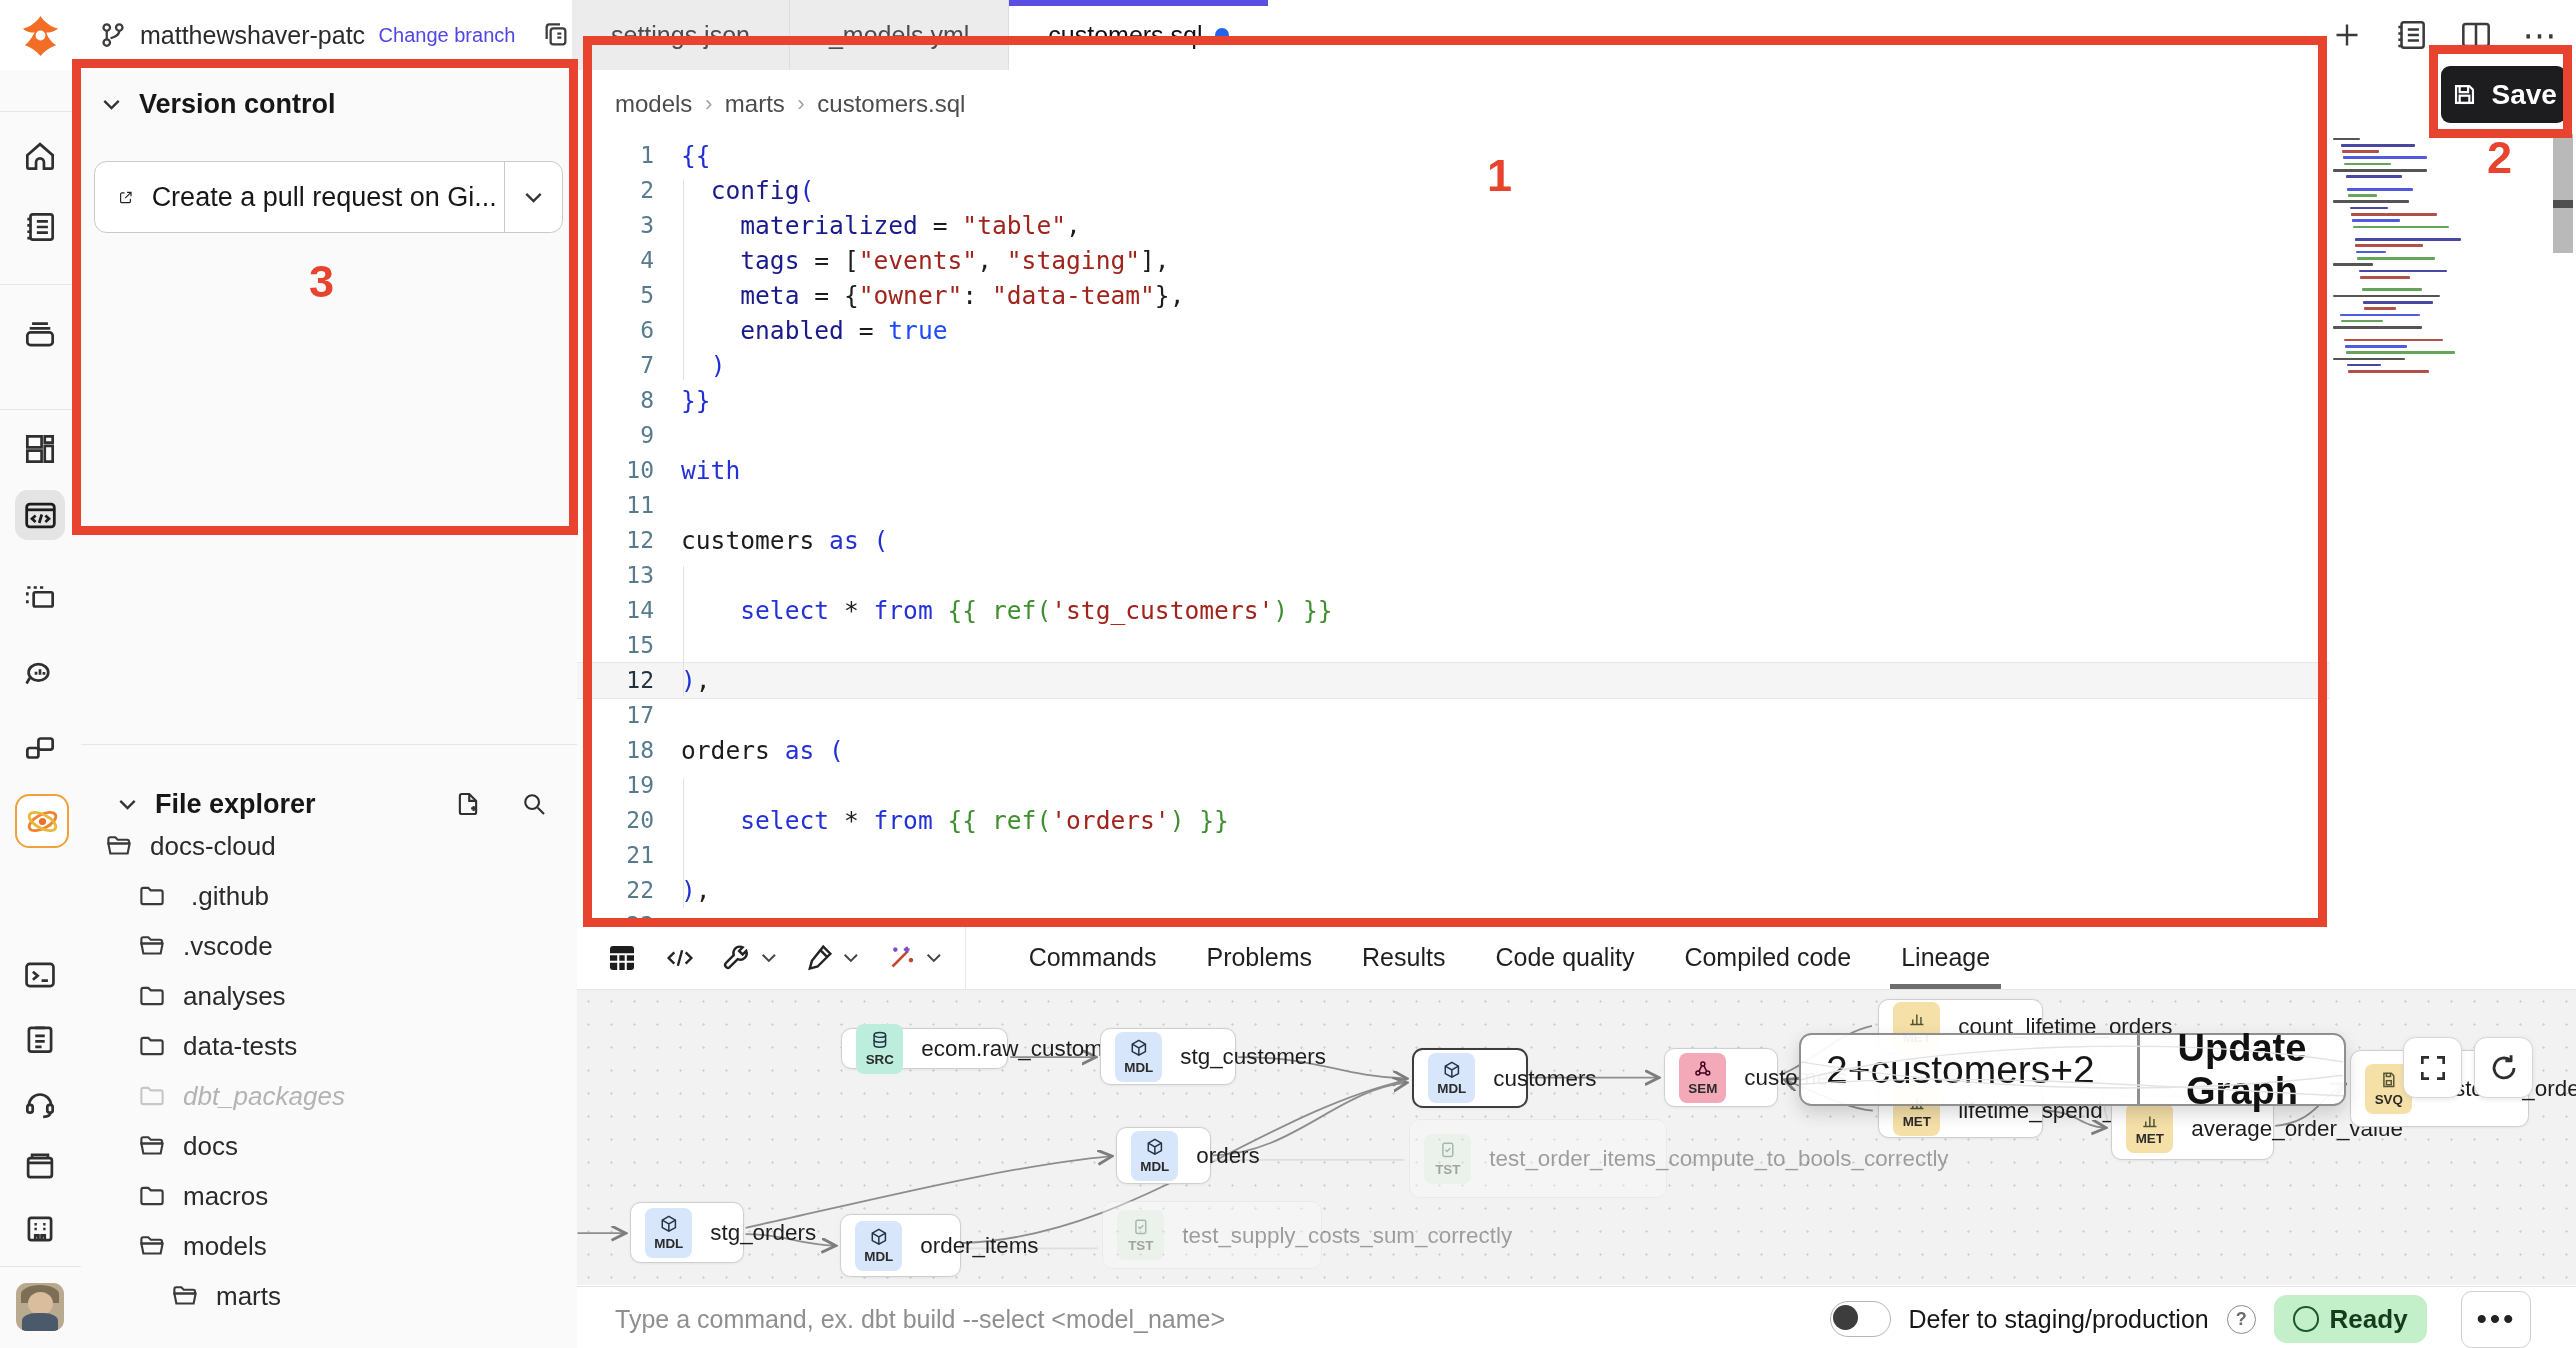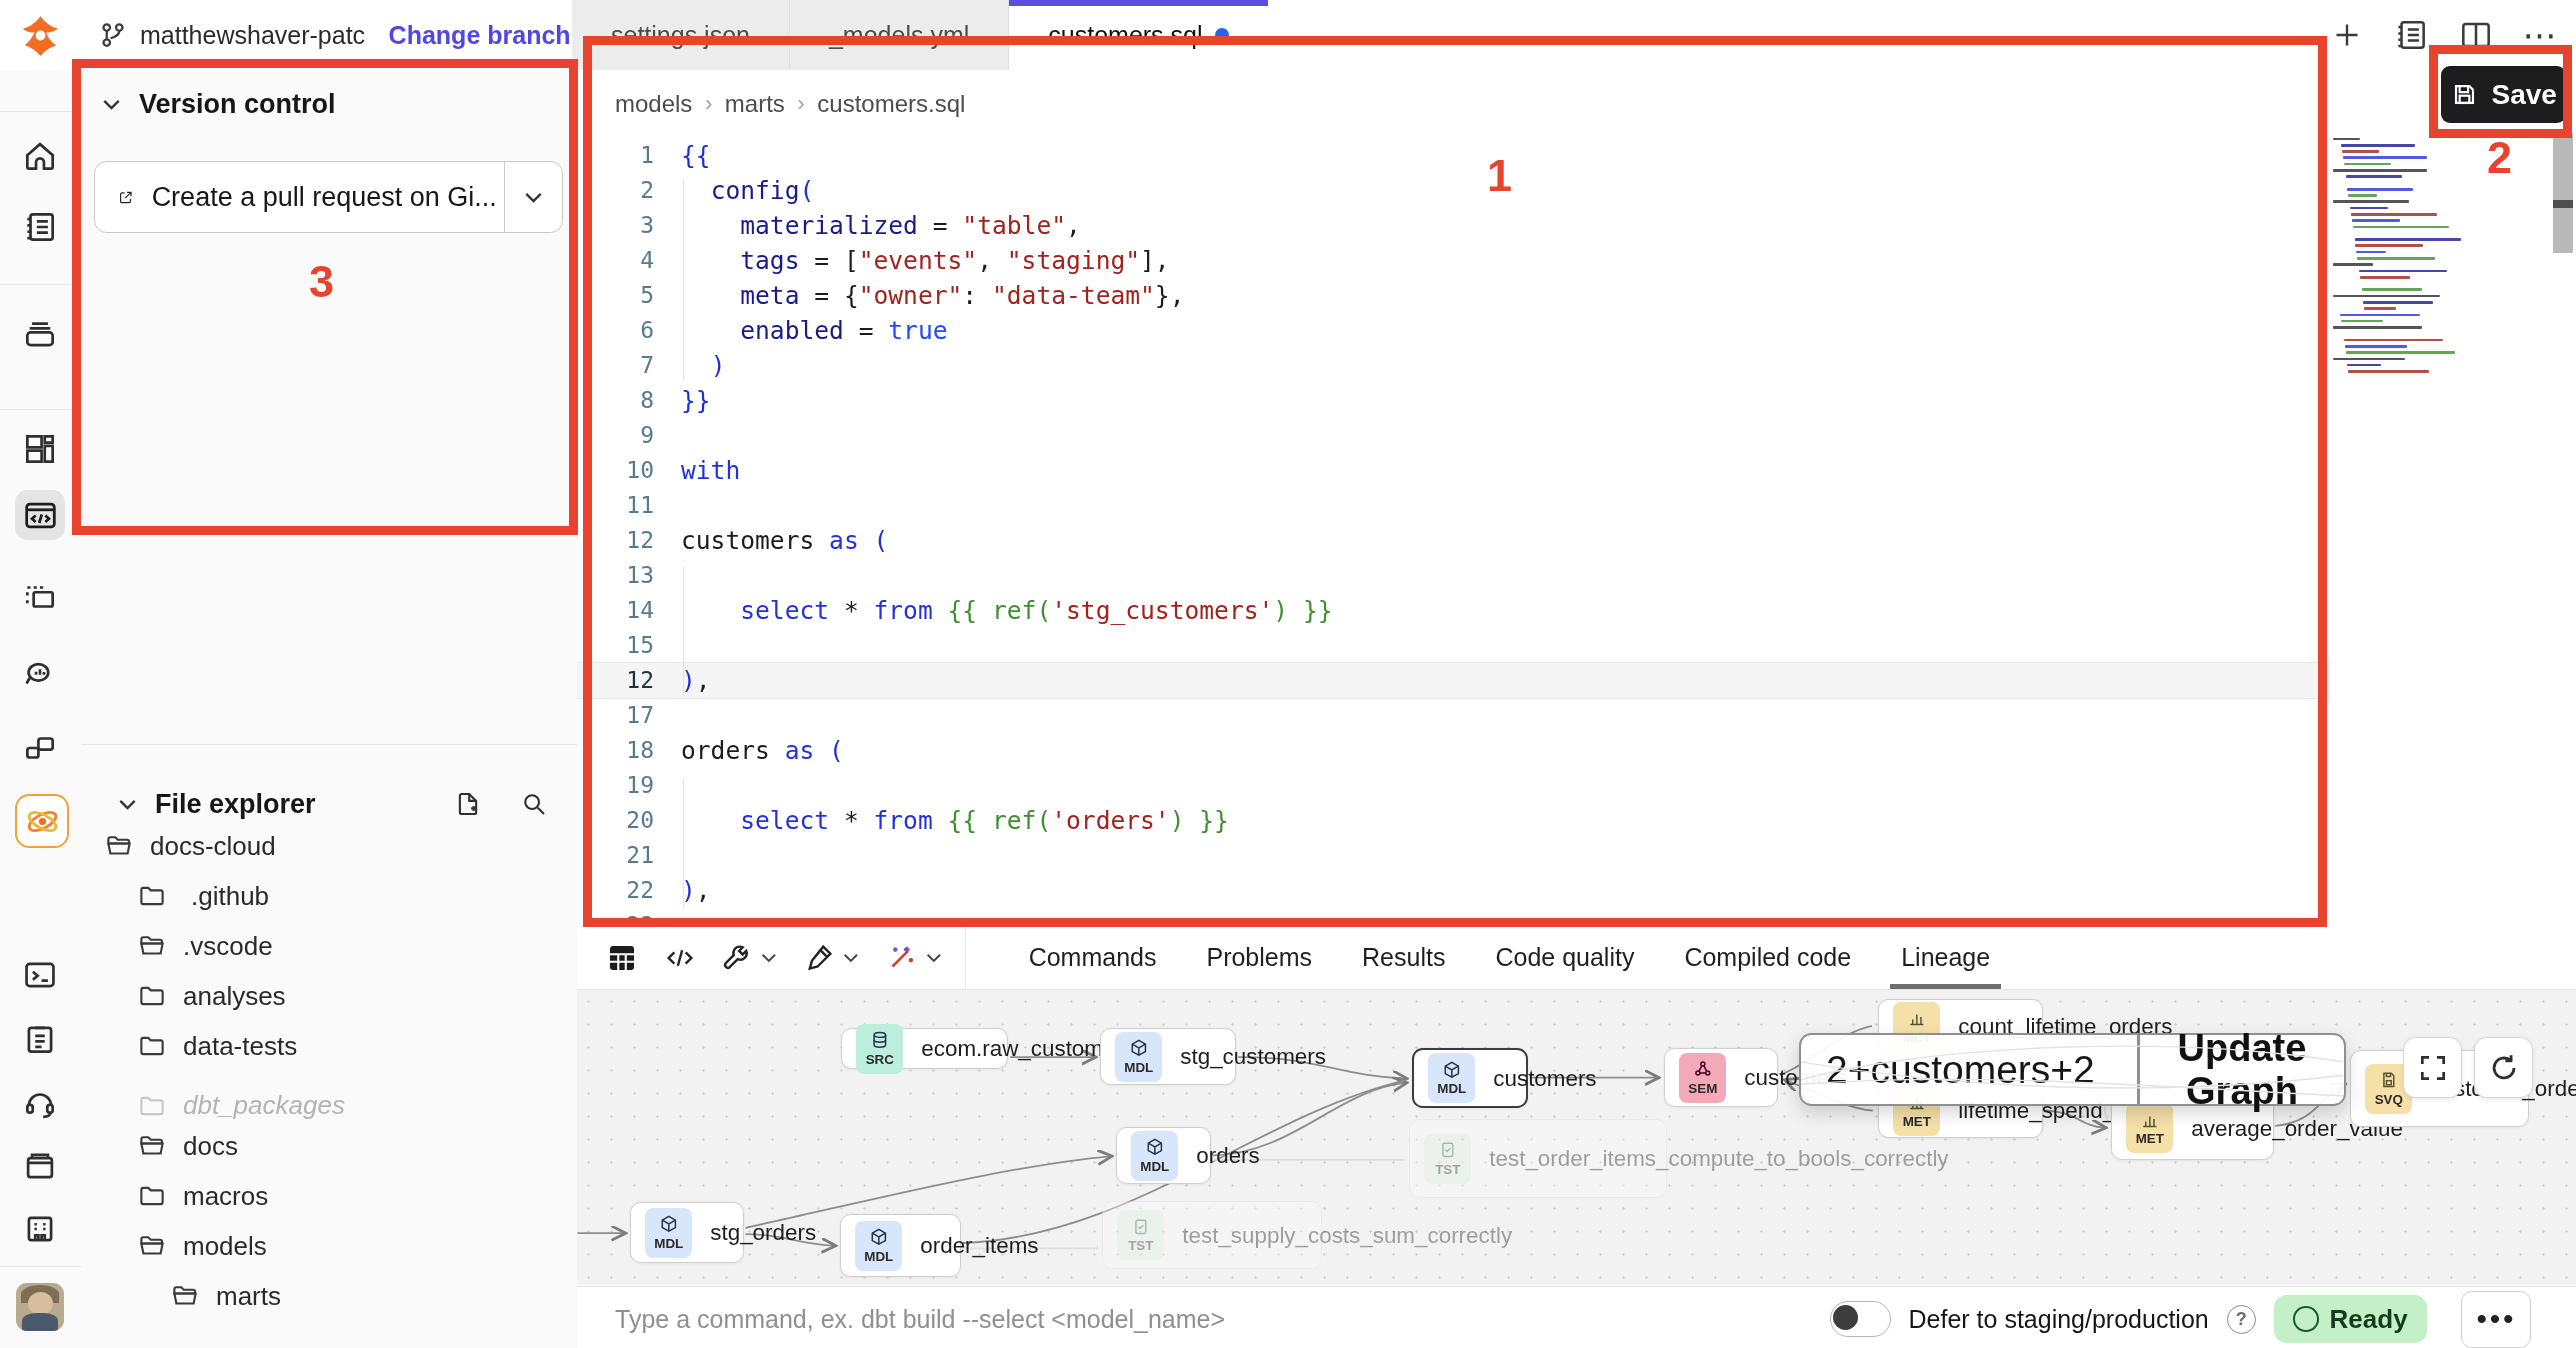--- a/index.html
+++ b/index.html
@@ -6,21 +6,21 @@
   #app{position:relative;width:2576px;height:1349px;overflow:hidden;
        font-family:"Liberation Sans",sans-serif;color:#1c1c1c;background:#fff;}
   .abs{position:absolute;}
   svg{display:block;}
 
   
   .topbar{left:0;top:0;width:2576px;height:70px;background:#fff;border-bottom:0.9px solid #e4e4e4;}
   .brandbox{left:0;top:0;width:81px;height:70px;display:flex;align-items:center;justify-content:center;}
   .branch-area{left:85px;top:0;height:70px;display:flex;align-items:center;gap:12.5px;padding-left:12.5px;}
   .branch-name{font-size:25px;color:#2b2b2b;white-space:nowrap;}
-  .change-branch{font-size:25px;color:#4f46e5;font-weight:700;white-space:nowrap;margin-left:11px;}
+  .change-branch{font-size:20px;color:#4f46e5;font-weight:400;white-space:nowrap;margin-left:1px;}
   .copy-btn{margin-left:12.5px;color:#3c3c3c;}
   .tabs{left:572px;top:0;height:70px;display:flex;}
   .tab{height:70px;display:flex;align-items:center;gap:12.5px;padding:0 39px;background:#ececec;
        border-right:0.9px solid #dedede;font-size:25px;color:#4c4c4c;position:relative;box-sizing:border-box;}
   .tab.active{background:#fff;color:#111;border-right:none;}
   .tab.active::before{content:"";position:absolute;left:0;top:0;right:0;height:6.3px;background:#5a4fe0;}
   .dirty-dot{width:14.3px;height:14.3px;border-radius:50%;background:#2563eb;}
   .topbar-icons{right:16px;top:0;height:70px;display:flex;align-items:center;gap:27px;color:#3a3a3a;}
 
   
@@ -365,21 +365,21 @@
         <span>analyses</span>
       </div>
       <div class="tree-item" style="padding-left: 56px;">
         <span class="ficon">
           <svg width="30" height="30" viewBox="0 0 24 24" fill="none" stroke="currentColor" stroke-width="1.7">
             <path d="M3.5 7A1.5 1.5 0 0 1 5 5.5h4l2 2h8A1.5 1.5 0 0 1 20.5 9v8A1.5 1.5 0 0 1 19 18.5H5A1.5 1.5 0 0 1 3.5 17Z"></path>
           </svg>
         </span>
         <span>data-tests</span>
       </div>
-      <div class="tree-item dim" style="padding-left: 56px; align-items: flex-end;">
+      <div class="tree-item dim" style="padding-left: 56px;">
         <span class="ficon">
           <svg width="30" height="30" viewBox="0 0 24 24" fill="none" stroke="currentColor" stroke-width="1.7">
             <path d="M3.5 7A1.5 1.5 0 0 1 5 5.5h4l2 2h8A1.5 1.5 0 0 1 20.5 9v8A1.5 1.5 0 0 1 19 18.5H5A1.5 1.5 0 0 1 3.5 17Z"></path>
           </svg>
         </span>
         <span>dbt_packages</span>
       </div>
       <div class="tree-item" style="padding-left: 56px;">
         <span class="ficon">
           <svg width="30" height="30" viewBox="0 0 24 24" fill="none" stroke="currentColor" stroke-width="1.7">

